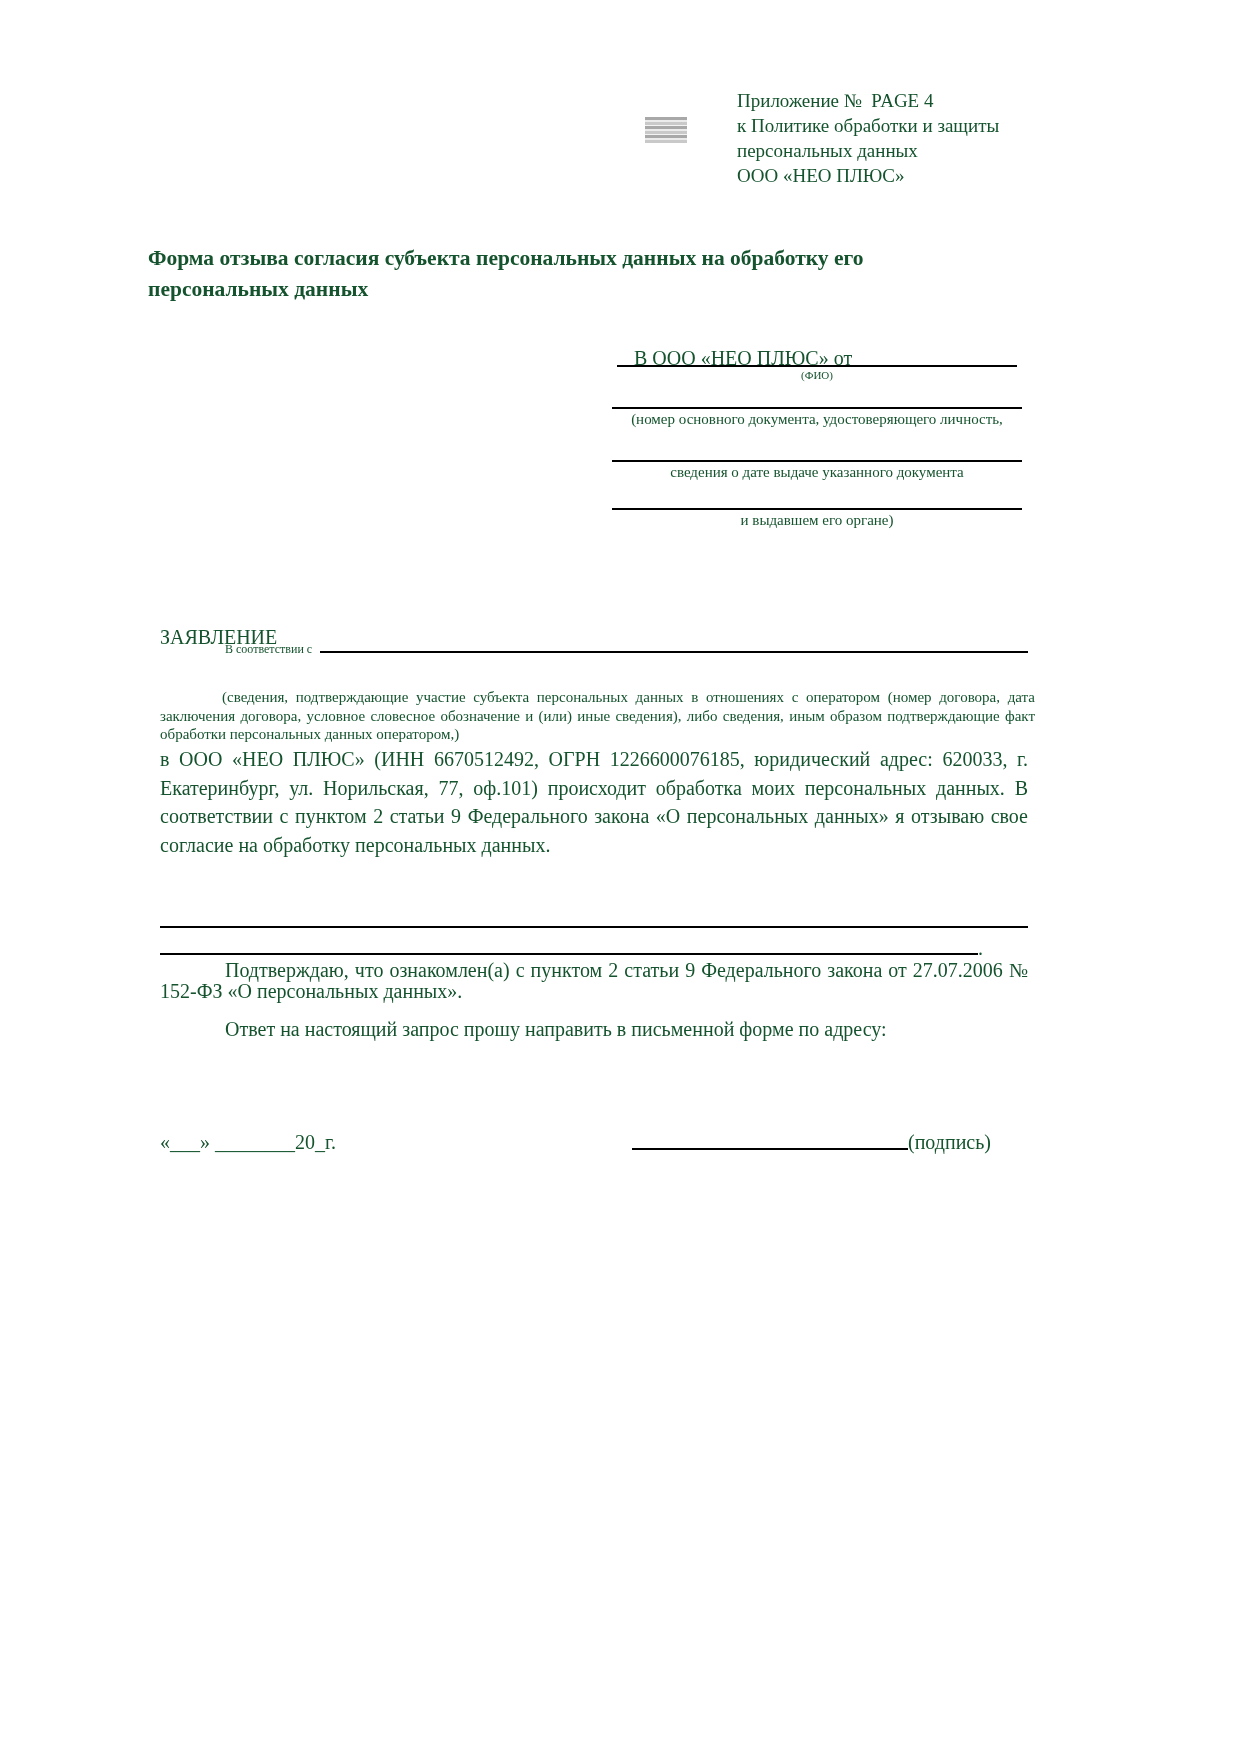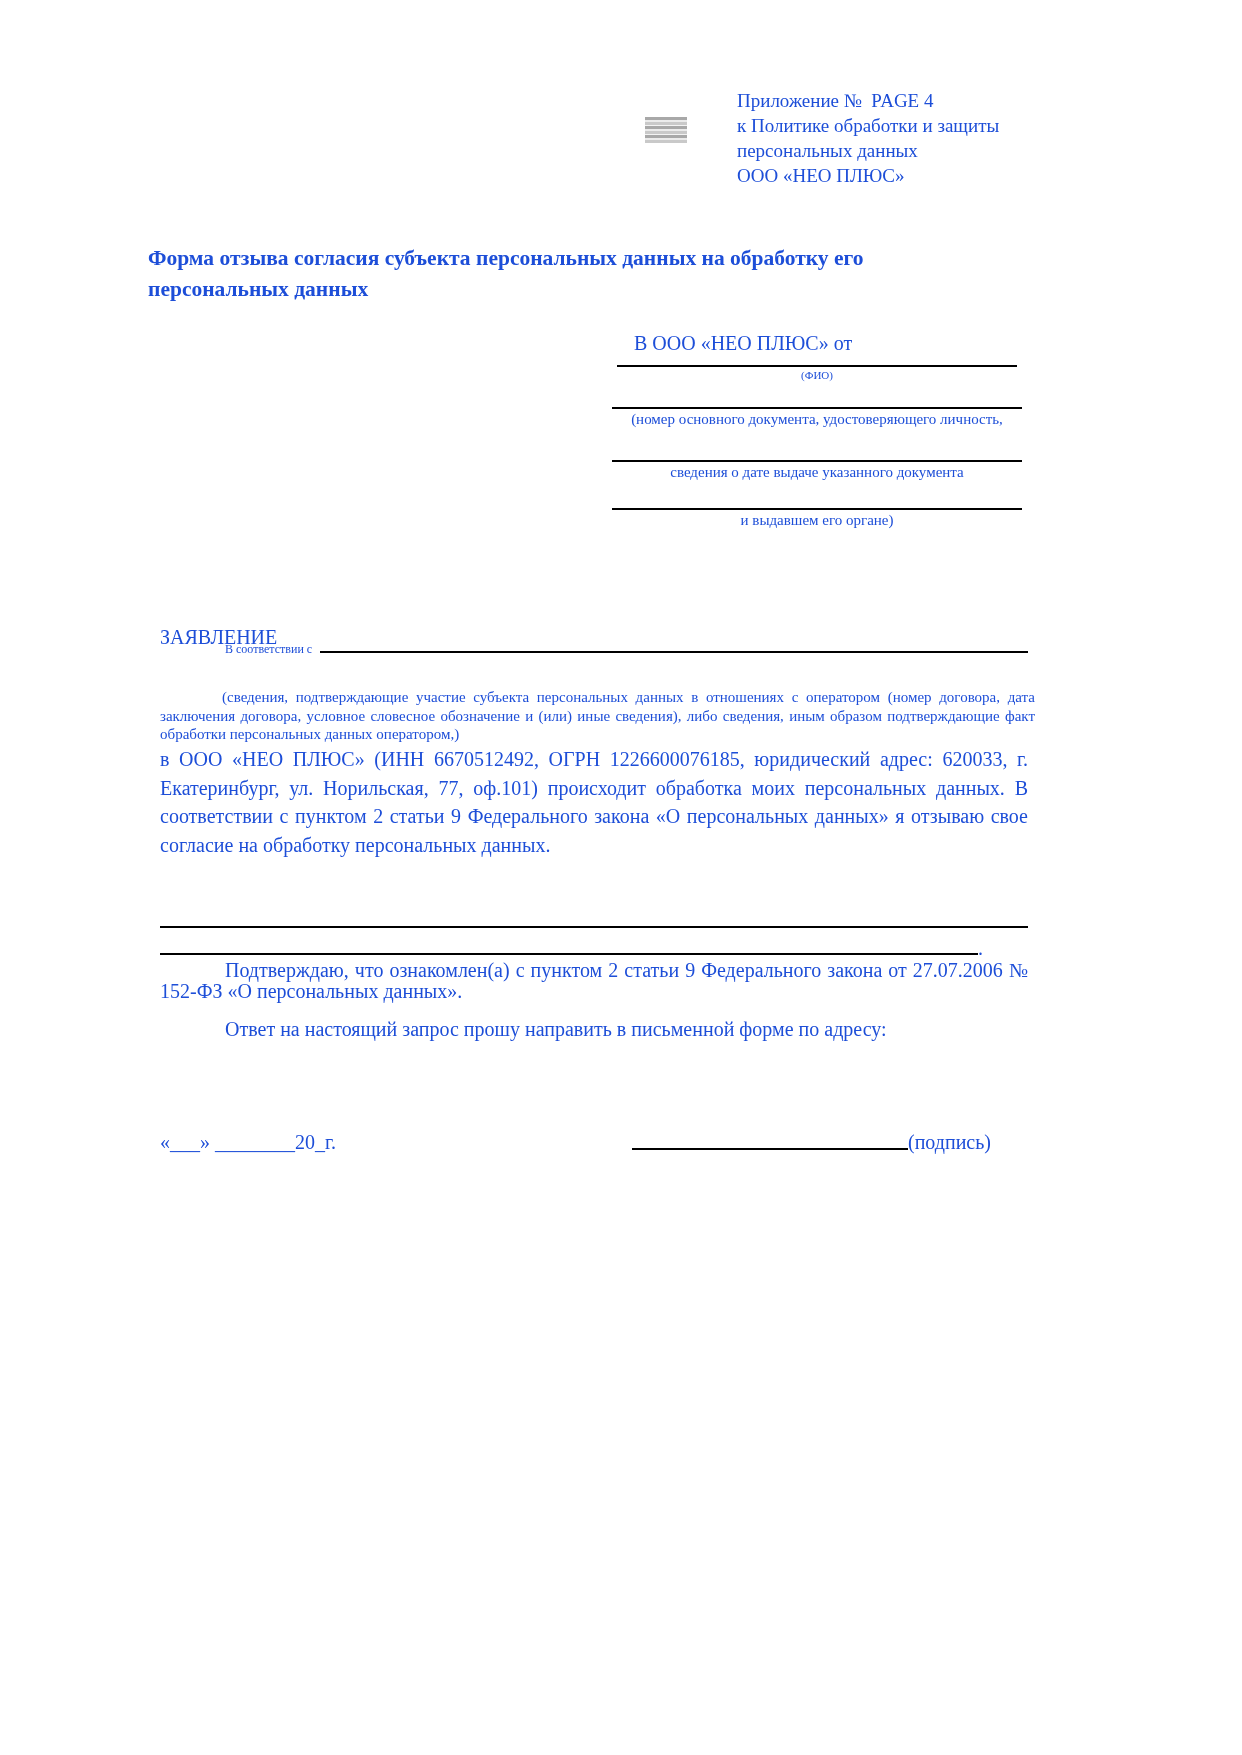--- a/index.html
+++ b/index.html
@@ -1,21 +1,21 @@
 <!DOCTYPE html>
 <html><head>
 <meta charset="utf-8">
 <style>
   html, body { margin: 0; padding: 0; background: #ffffff; }
   .page {
     position: relative;
     width: 1242px;
     height: 1755px;
     background: #ffffff;
-    color: #1d4ed8;
+    color: #14532d;
     font-family: "Liberation Serif", "DejaVu Serif", serif;
     overflow: hidden;
   }
   .prewrap { white-space: pre-wrap; }
 
   .header {
     position: absolute; left: 737px; top: 88px; width: 300px;
     font-size: 19px; line-height: 25px;
   }
 
@@ -25,21 +25,21 @@
       #9a9a9a 0 3px, #e8e8e8 3px 5px, #c0c0c0 5px 8px, #f2f2f2 8px 9px);
     filter: blur(0.6px); opacity: 0.85;
   }
 
   .title {
     position: absolute; left: 148px; top: 243px; width: 900px;
     font-weight: bold; font-size: 21.5px; line-height: 31px;
   }
 
   .addr { position: absolute; left: 612px; top: 332px; width: 410px; height: 210px; }
-  .addr-to { position: absolute; left: 22px; top: 0; font-size: 20px; white-space: nowrap; }
+  .addr-to { position: absolute; left: 22px; top: 15px; font-size: 20px; white-space: nowrap; }
   .addr-rule { position: absolute; height: 0; border-top: 2px solid #000; }
   .r1 { left: 5px; right: 5px; top: 33px; }
   .r2 { left: 0; right: 0; top: 75px; }
   .r3 { left: 0; right: 0; top: 128px; }
   .r4 { left: 0; right: 0; top: 176px; }
   .addr-cap { position: absolute; left: -20px; right: -20px; text-align: center; }
   .c1 { top: 37px;  font-size: 11px; }
   .c2 { top: 79px;  font-size: 15px; }
   .c3 { top: 132px; font-size: 15px; }
   .c4 { top: 180px; font-size: 15px; text-align: center; }

